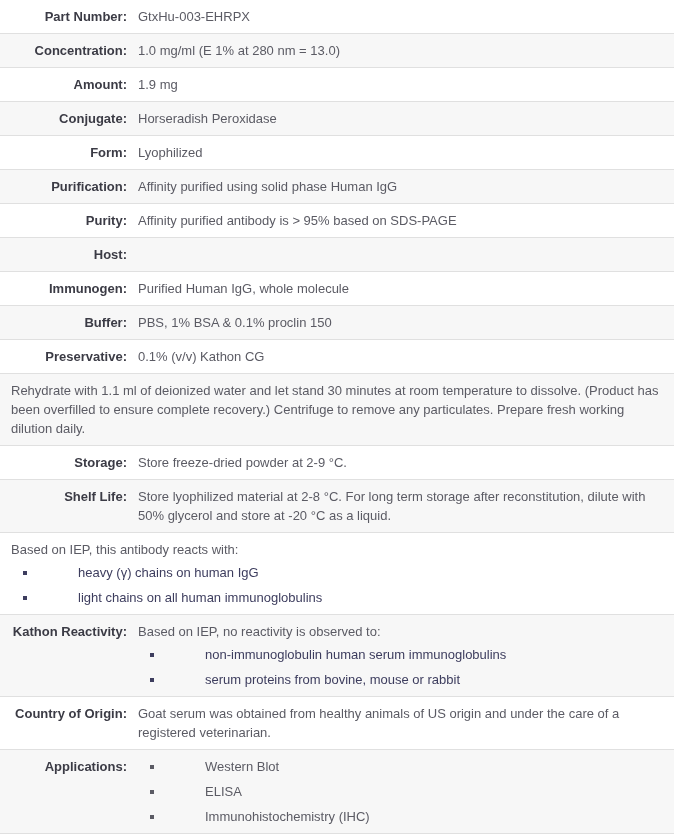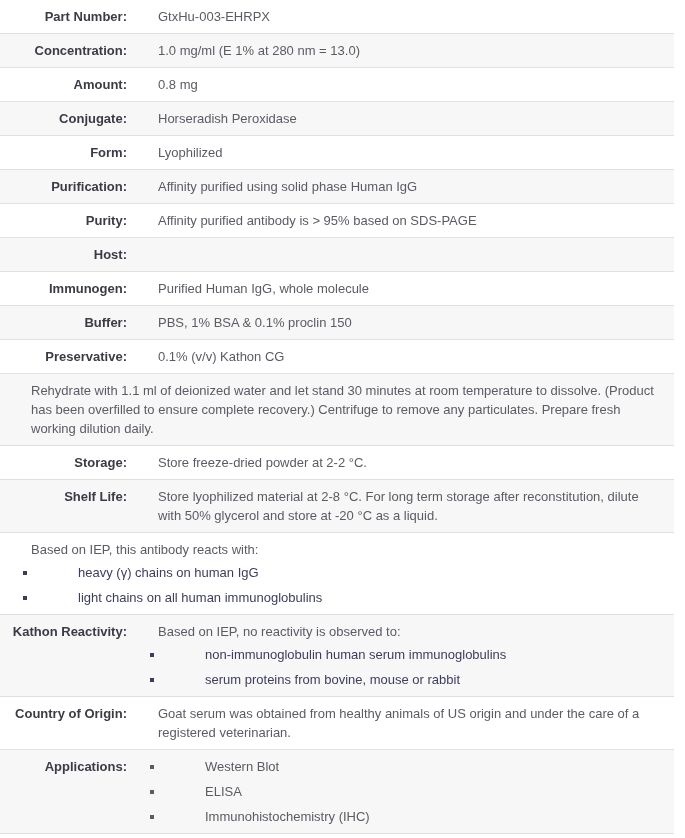--- a/index.html
+++ b/index.html
@@ -40,21 +40,20 @@
   .value {
     flex: 1 1 auto;
     margin-left: 11px;
     padding-right: 12px;
     font-size: 13px;
     line-height: 19px;
     color: var(--body_text, #5b5b64);
   }
   .value .text {
     display: block;
-    margin-left: 20px;
   }
   ul.bullets {
     list-style: square;
     margin: 4px 0 0 0;
     padding: 0 0 0 27px;
   }
   ul.bullets.no-intro {
     margin-top: 0;
   }
   ul.bullets li {
@@ -87,21 +86,21 @@
     <div class="label">Concentration:</div>
     <div class="value">
       <span class="text">1.0 mg/ml (E 1% at 280 nm = 13.0)</span>
 
     </div>
   </div>
 
   <div class="row">
     <div class="label">Amount:</div>
     <div class="value">
-      <span class="text">0.8 mg</span>
+      <span class="text">1.9 mg</span>
 
     </div>
   </div>
 
   <div class="row shaded">
     <div class="label">Conjugate:</div>
     <div class="value">
       <span class="text">Horseradish Peroxidase</span>
 
     </div>
@@ -162,21 +161,21 @@
   <div class="row shaded">
     <div class="value">
       <span class="text">Rehydrate with 1.1 ml of deionized water and let stand 30 minutes at room temperature to dissolve. (Product has been overfilled to ensure complete recovery.) Centrifuge to remove any particulates. Prepare fresh working dilution daily.</span>
 
     </div>
   </div>
 
   <div class="row">
     <div class="label">Storage:</div>
     <div class="value">
-      <span class="text">Store freeze-dried powder at 2-2 °C.</span>
+      <span class="text">Store freeze-dried powder at 2-9 °C.</span>
 
     </div>
   </div>
 
   <div class="row shaded">
     <div class="label">Shelf Life:</div>
     <div class="value">
       <span class="text">Store lyophilized material at 2-8 °C. For long term storage after reconstitution, dilute with 50% glycerol and store at -20 °C as a liquid.</span>
 
     </div>

